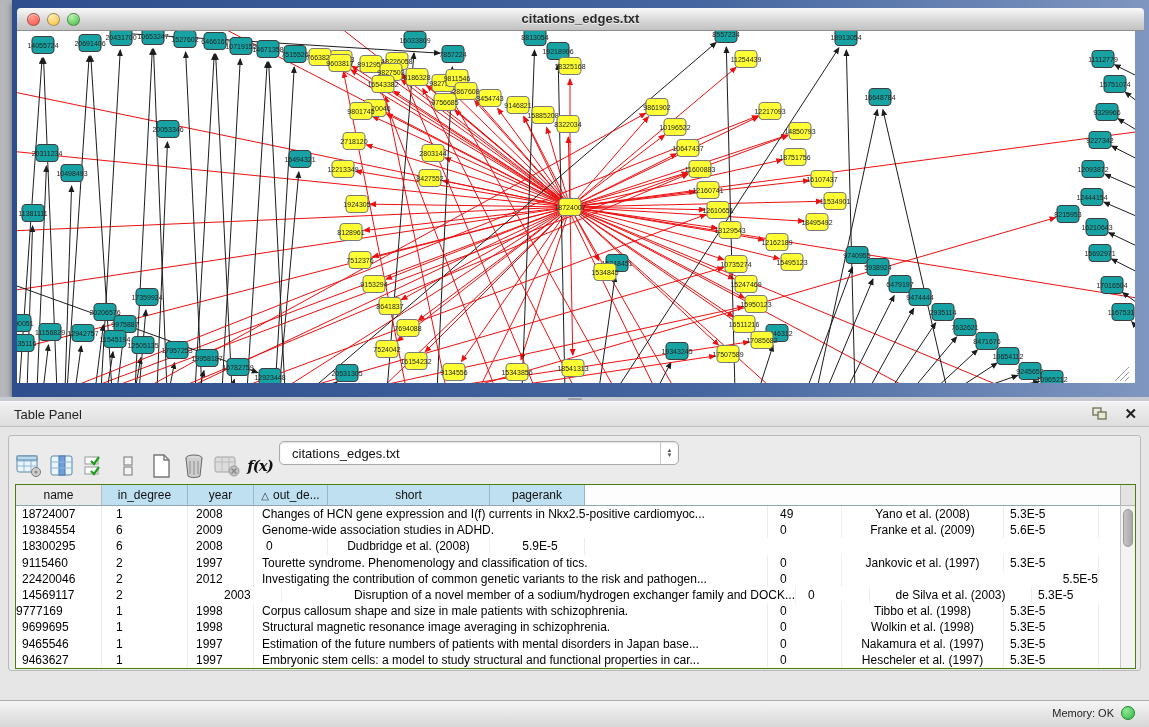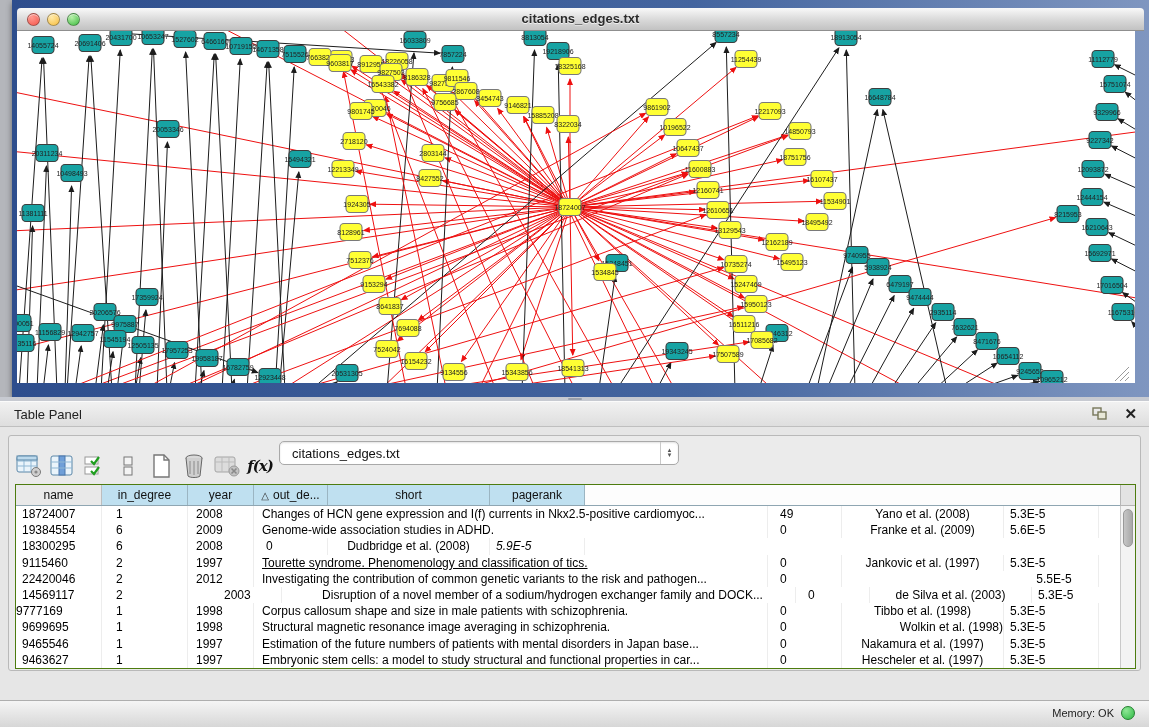--- a/index.html
+++ b/index.html
@@ -643,65 +643,65 @@
             <div class="tcell" style="width: 74px; text-align: left; padding-left: 12px;">0</div>
             <div class="tcell" style="width: 162px; text-align: center;">Franke et al. (2009)</div>
             <div class="tcell" style="width: 95px; text-align: left; padding-left: 6px;">5.6E-5</div>
           </div>
           <div class="trow">
             <div class="tcell" style="width: 86px; text-align: left; padding-left: 6px;">18300295</div>
             <div class="tcell" style="width: 86px; text-align: left; padding-left: 14px;">6</div>
             <div class="tcell" style="width: 66px; text-align: left; padding-left: 8px;">2008</div>
             <div class="tcell" style="width: 74px; text-align: left; padding-left: 12px;">0</div>
             <div class="tcell" style="width: 162px; text-align: center;">Dudbridge et al. (2008)</div>
-            <div class="tcell" style="width: 95px; text-align: left; padding-left: 6px; font-style: italic;">5.9E-5</div>
+            <div class="tcell" style="width: 95px; text-align: center; padding-left: 6px;">5.9E-5</div>
           </div>
           <div class="trow">
             <div class="tcell" style="width: 86px; text-align: left; padding-left: 6px;">9115460</div>
             <div class="tcell" style="width: 86px; text-align: left; padding-left: 14px;">2</div>
             <div class="tcell" style="width: 66px; text-align: left; padding-left: 8px;">1997</div>
-            <div class="tcell" style="width: 514px; text-align: left; padding-left: 8px; text-decoration: underline;">Tourette syndrome. Phenomenology and classification of tics.</div>
+            <div class="tcell" style="width: 514px; text-align: left; padding-left: 8px;">Tourette syndrome. Phenomenology and classification of tics.</div>
             <div class="tcell" style="width: 74px; text-align: left; padding-left: 12px;">0</div>
             <div class="tcell" style="width: 162px; text-align: center;">Jankovic et al. (1997)</div>
             <div class="tcell" style="width: 95px; text-align: left; padding-left: 6px;">5.3E-5</div>
           </div>
           <div class="trow">
             <div class="tcell" style="width: 86px; text-align: left; padding-left: 6px;">22420046</div>
             <div class="tcell" style="width: 86px; text-align: left; padding-left: 14px;">2</div>
             <div class="tcell" style="width: 66px; text-align: left; padding-left: 8px;">2012</div>
             <div class="tcell" style="width: 514px; text-align: left; padding-left: 8px;">Investigating the contribution of common genetic variants to the risk and pathogen...</div>
             <div class="tcell" style="width: 74px; text-align: left; padding-left: 12px;">0</div>
             <div class="tcell" style="width: 162px; text-align: center; margin-top: 20px;">Stergiakouli et al. (2012)</div>
-            <div class="tcell" style="width: 95px; text-align: center; padding-left: 6px;">5.5E-5</div>
+            <div class="tcell" style="width: 95px; text-align: right; padding-left: 6px;">5.5E-5</div>
           </div>
           <div class="trow">
             <div class="tcell" style="width: 86px; text-align: left; padding-left: 6px;">14569117</div>
             <div class="tcell" style="width: 86px; text-align: left; padding-left: 14px;">2</div>
             <div class="tcell" style="width: 66px; text-align: left; padding-left: 8px; margin-left: 28px;">2003</div>
-            <div class="tcell" style="width: 514px; text-align: center; padding-left: 8px;">Disruption of a novel member of a sodium/hydrogen exchanger family and DOCK...</div>
+            <div class="tcell" style="width: 514px; text-align: right; padding-left: 8px;">Disruption of a novel member of a sodium/hydrogen exchanger family and DOCK...</div>
             <div class="tcell" style="width: 74px; text-align: left; padding-left: 12px;">0</div>
             <div class="tcell" style="width: 162px; text-align: center;">de Silva et al. (2003)</div>
             <div class="tcell" style="width: 95px; text-align: left; padding-left: 6px;">5.3E-5</div>
           </div>
           <div class="trow">
             <div class="tcell" style="width: 86px; text-align: left; padding-left: 0;">9777169</div>
             <div class="tcell" style="width: 86px; text-align: left; padding-left: 14px;">1</div>
             <div class="tcell" style="width: 66px; text-align: left; padding-left: 8px;">1998</div>
             <div class="tcell" style="width: 514px; text-align: left; padding-left: 8px;">Corpus callosum shape and size in male patients with schizophrenia.</div>
             <div class="tcell" style="width: 74px; text-align: left; padding-left: 12px;">0</div>
             <div class="tcell" style="width: 162px; text-align: center;">Tibbo et al. (1998)</div>
             <div class="tcell" style="width: 95px; text-align: left; padding-left: 6px;">5.3E-5</div>
           </div>
           <div class="trow">
             <div class="tcell" style="width: 86px; text-align: left; padding-left: 6px;">9699695</div>
             <div class="tcell" style="width: 86px; text-align: left; padding-left: 14px;">1</div>
             <div class="tcell" style="width: 66px; text-align: left; padding-left: 8px;">1998</div>
             <div class="tcell" style="width: 514px; text-align: left; padding-left: 8px;">Structural magnetic resonance image averaging in schizophrenia.</div>
             <div class="tcell" style="width: 74px; text-align: left; padding-left: 12px;">0</div>
-            <div class="tcell" style="width: 162px; text-align: right;">Wolkin et al. (1998)</div>
+            <div class="tcell" style="width: 162px; text-align: center;">Wolkin et al. (1998)</div>
             <div class="tcell" style="width: 95px; text-align: left; padding-left: 6px;">5.3E-5</div>
           </div>
           <div class="trow">
             <div class="tcell" style="width: 86px; text-align: left; padding-left: 6px;">9465546</div>
             <div class="tcell" style="width: 86px; text-align: left; padding-left: 14px;">1</div>
             <div class="tcell" style="width: 66px; text-align: left; padding-left: 8px;">1997</div>
             <div class="tcell" style="width: 514px; text-align: left; padding-left: 8px;">Estimation of the future numbers of patients with mental disorders in Japan base...</div>
             <div class="tcell" style="width: 74px; text-align: left; padding-left: 12px;">0</div>
             <div class="tcell" style="width: 162px; text-align: center;">Nakamura et al. (1997)</div>
             <div class="tcell" style="width: 95px; text-align: left; padding-left: 6px;">5.3E-5</div>

